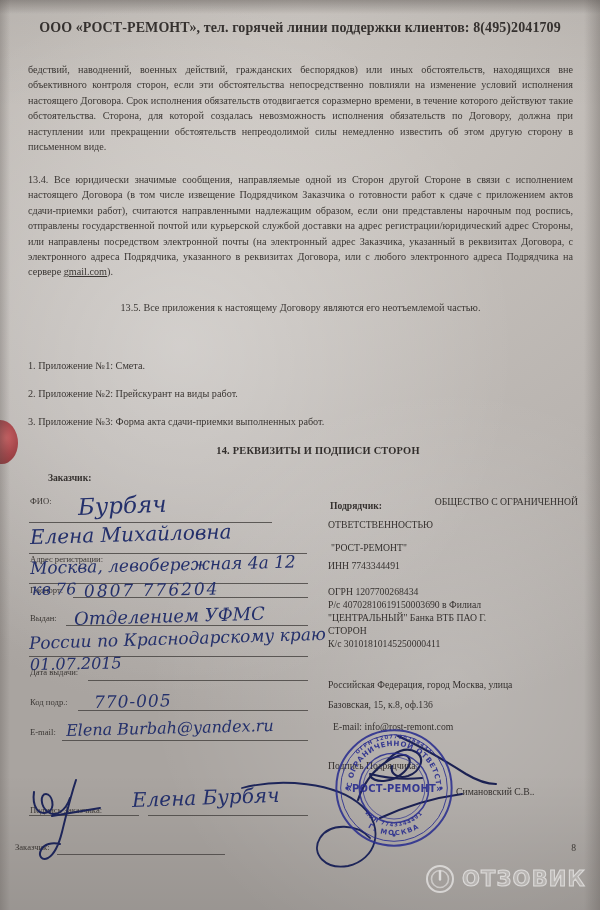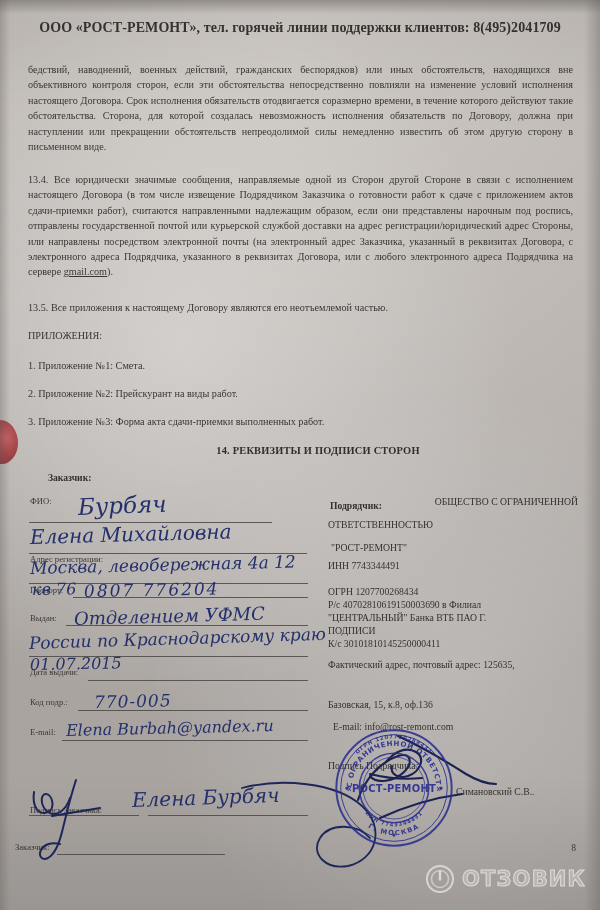--- a/index.html
+++ b/index.html
@@ -141,23 +141,22 @@
 <div id="content">
 
   <div class="hdr">ООО «РОСТ-РЕМОНТ», тел. горячей линии поддержки клиентов: 8(495)2041709</div>
 
   <div class="para" style="top:62px;">бедствий, наводнений, военных действий, гражданских беспорядков) или иных обстоятельств, находящихся вне объективного контроля сторон, если эти обстоятельства непосредственно повлияли на изменение условий исполнения настоящего Договора. Срок исполнения обязательств отодвигается соразмерно времени, в течение которого действуют такие обстоятельства. Сторона, для которой создалась невозможность исполнения обязательств по Договору, должна при наступлении или прекращении обстоятельств непреодолимой силы немедленно известить об этом другую сторону в письменном виде.</div>
 
   <div class="para" style="top:172px;">
     <span>13.4. Все юридически значимые сообщения, направляемые одной из Сторон другой Стороне в связи с исполнением настоящего Договора (в том числе извещение Подрядчиком Заказчика о готовности работ к сдаче с приложением актов сдачи-приемки работ), считаются направленными надлежащим образом, если они представлены нарочным под роспись, отправлены государственной почтой или курьерской службой доставки на адрес регистрации/юридический адрес Стороны, или направлены посредством электронной почты (на электронный адрес Заказчика, указанный в реквизитах Договора, с электронного адреса Подрядчика, указанного в реквизитах Договора, или с любого электронного адреса Подрядчика на сервере </span><span style="text-decoration:underline;">gmail.com</span><span>).</span>
   </div>
 
-  <div class="simple" style="top:300px;">13.5. Все приложения к настоящему Договору являются его неотъемлемой частью.</div>
-
-  <div class="simple" style="top:328px;">ПРИЛОЖЕНИЯ:</div>
+  <div class="simple" style="top:300px;text-align:center;">13.5. Все приложения к настоящему Договору являются его неотъемлемой частью.</div>
+
   <div class="simple" style="top:358px;">1. Приложение №1: Смета.</div>
   <div class="simple" style="top:386px;">2. Приложение №2: Прейскурант на виды работ.</div>
   <div class="simple" style="top:414px;">3. Приложение №3: Форма акта сдачи-приемки выполненных работ.</div>
 
   <div class="center-head" style="top:445px;">14. РЕКВИЗИТЫ И ПОДПИСИ СТОРОН</div>
 
   <div class="lbl" style="left:48px;top:472px;">Заказчик:</div>
   <div class="lbl" style="left:330px;top:472px;margin-top:28px;">Подрядчик:</div>
 
   <div class="fld" style="left:30px;top:496px;">ФИО:</div>
@@ -217,24 +216,24 @@
   </svg>
 
   <div class="rcol sp" style="top:494px;text-align:right;">ОБЩЕСТВО С ОГРАНИЧЕННОЙ</div>
   <div class="rcol sp" style="top:517px;">ОТВЕТСТВЕННОСТЬЮ</div>
   <div class="rcol sp" style="left:331px;top:540px;">"РОСТ-РЕМОНТ"</div>
 
   <div class="rcol" style="top:560px;">ИНН 7743344491</div>
   <div class="rcol" style="top:586px;">ОГРН 1207700268434</div>
   <div class="rcol" style="top:599px;">Р/с 40702810619150003690 в Филиал</div>
   <div class="rcol" style="top:612px;">"ЦЕНТРАЛЬНЫЙ" Банка ВТБ ПАО Г.</div>
-  <div class="rcol" style="top:625px;">ПОДПИСИ</div>
+  <div class="rcol" style="top:625px;">СТОРОН</div>
   <div class="rcol" style="top:638px;">К/с 30101810145250000411</div>
 
-  <div class="rcol" style="top:659px;">Фактический адрес, почтовый адрес: 125635,</div>
+  <div class="rcol" style="top:679px;">Российская Федерация, город Москва, улица</div>
   <div class="rcol" style="top:699px;">Базовская, 15, к.8, оф.136</div>
   <div class="rcol" style="left:333px;top:721px;">E-mail: info@rost-remont.com</div>
 
   <div class="rcol" style="top:760px;">Подпись Подрядчика:</div>
   <div class="rcol" style="left:456px;top:786px;">Симановский С.В..</div>
 
   <svg class="sig" style="left:340px;top:722px;" width="160" height="120" viewBox="0 0 160 120">
     <g fill="none" stroke="#1b2152" stroke-width="2.1" stroke-linecap="round">
       <path d="M18 78 C24 58, 40 40, 58 34 C70 30, 74 40, 64 50 C54 60, 36 62, 30 54"></path>
       <path d="M46 40 C54 30, 66 24, 76 30 C86 36, 80 50, 68 54 C58 57, 50 52, 52 44"></path>

